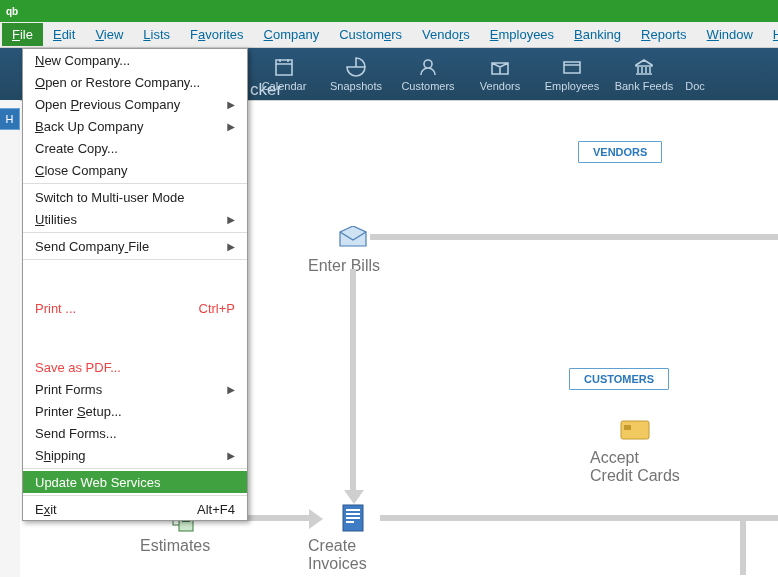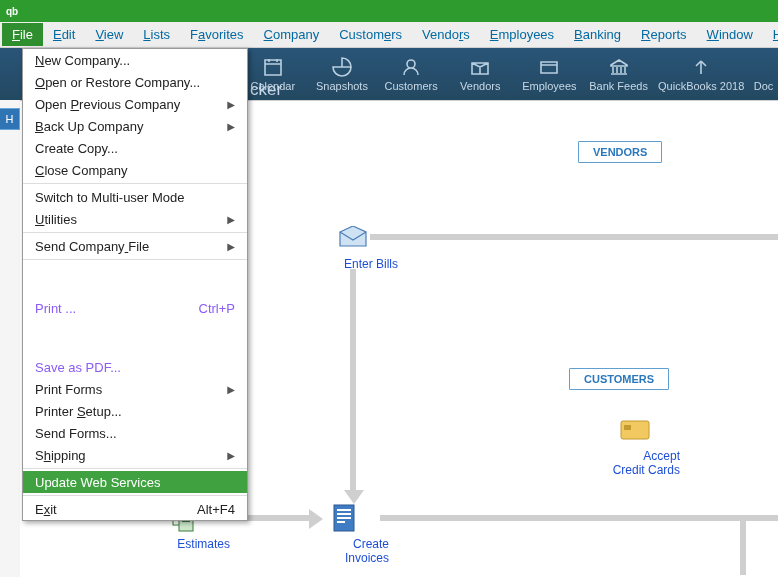--- a/index.html
+++ b/index.html
@@ -16,30 +16,30 @@
 
 .toolbar { background: linear-gradient(#2a5578, #234861); height: 52px; display: flex; align-items: center; color: #c8d8e6; }
 .tool { width: 72px; text-align: center; font-size: 11px; }
 .tool .ticon { height: 22px; display: flex; align-items: center; justify-content: center; margin-bottom: 2px; }
 .tool .ticon svg { fill: #b9cfdf; }
 
 .sidetab { position: absolute; left: 0; top: 108px; background: #2f74b5; color: #fff; width: 20px; height: 22px; font-size: 11px; display: flex; align-items: center; justify-content: center; border: 1px solid #6aa6d8; border-left: none; }
 
 .dropdown { position: absolute; left: 22px; top: 48px; width: 226px; background: #fff; border: 1px solid #999; box-shadow: 2px 2px 5px rgba(0,0,0,0.35); z-index: 100; }
 .dropdown .row { display: flex; align-items: center; justify-content: space-between; padding: 4px 12px; color: #222; cursor: default; height: 22px; }
-.dropdown .row.disabled { color: #8b5cf6; margin-top: 37px; }
+.dropdown .row.disabled { color: #ef4444; margin-top: 37px; }
 .dropdown .row.highlight { background: #3fa13f; color: #fff; }
 .dropdown .row .lbl .ul { text-decoration: underline; }
 .dropdown .row .arrow { font-size: 10px; color: #555; }
 .dropdown hr { border: none; border-top: 1px solid #ddd; margin: 2px 0; }
 
 .canvas { position: absolute; left: 20px; top: 100px; right: 0; bottom: 0; background: #fff; border-top: 1px solid #d0d0d0; }
 .pill { position: absolute; border: 1px solid #60a0d0; color: #2a78bb; font-size: 11px; font-weight: bold; padding: 4px 14px; background: #fff; border-radius: 1px; }
 
-.node { position: absolute; text-align: right; font-size: 12px; color: #1d4ed8; width: 90px; }
+.node { position: absolute; text-align: left; font-size: 16px; color: #737373; width: 90px; }
 .node .nicon { height: 34px; display: flex; align-items: center; justify-content: center; margin-bottom: 2px; }
 
 .flowline { position: absolute; background: #cfcfcf; }
 .arrowhead { position: absolute; width: 0; height: 0; }
 </style>
 </head>
 <body>
 
 <div class="titlebar">
   <div class="qb-logo"></div>
@@ -104,28 +104,20 @@
       <div>Employees</div>
     </div>
     <div class="tool">
       <div class="ticon">
         <svg width="22" height="20" viewBox="0 0 22 20">
           <path d="M3 8l8-5 8 5v1H3z M5 10v6 M9 10v6 M13 10v6 M17 10v6 M3 17h16" fill="none" stroke="#b9cfdf" stroke-width="1.6"></path>
         </svg>
       </div>
       <div>Bank Feeds</div>
     </div>
-    <div class="tool" style="width: 100px;">
-      <div class="ticon">
-        <svg width="22" height="20" viewBox="0 0 22 20">
-          <path d="M11 17 L11 4 M11 4 L6 9 M11 4 L16 9" fill="none" stroke="#b9cfdf" stroke-width="1.6"></path>
-        </svg>
-      </div>
-      <div>QuickBooks 2018</div>
-    </div>
     <div class="tool" style="width: 30px;">
       <div class="ticon">
         <svg width="22" height="20" viewBox="0 0 22 20">
           <path d="" fill="none" stroke="#b9cfdf" stroke-width="1.6"></path>
         </svg>
       </div>
       <div>Doc</div>
     </div>
   </div>
 
@@ -168,21 +160,21 @@
           <rect x="4" y="5" width="7" height="5" fill="#c49a2e"></rect>
         </svg>
     </div>
     <div>Accept</div>
     <div>Credit Cards</div>
   </div>
 
   <div class="flowline" style="left:210px; top:414px; width:80px; height:6px"></div>
   <div class="arrowhead" style="left:289px; top:408px; border-top:10px solid transparent; border-bottom:10px solid transparent; border-left:14px solid #cfcfcf"></div>
 
-  <div class="node" style="left:279px; top:400px">
+  <div class="node" style="left:288px; top:400px">
     <div class="nicon">
       <svg width="24" height="30" viewBox="0 0 24 30">
           <rect x="2" y="2" width="20" height="26" fill="#3f7cc4" stroke="#2a5790"></rect>
           <rect x="5" y="6" width="14" height="2" fill="#fff"></rect>
           <rect x="5" y="10" width="14" height="2" fill="#fff"></rect>
           <rect x="5" y="14" width="14" height="2" fill="#fff"></rect>
           <rect x="5" y="18" width="8" height="2" fill="#fff"></rect>
         </svg>
     </div>
     <div>Create</div>

